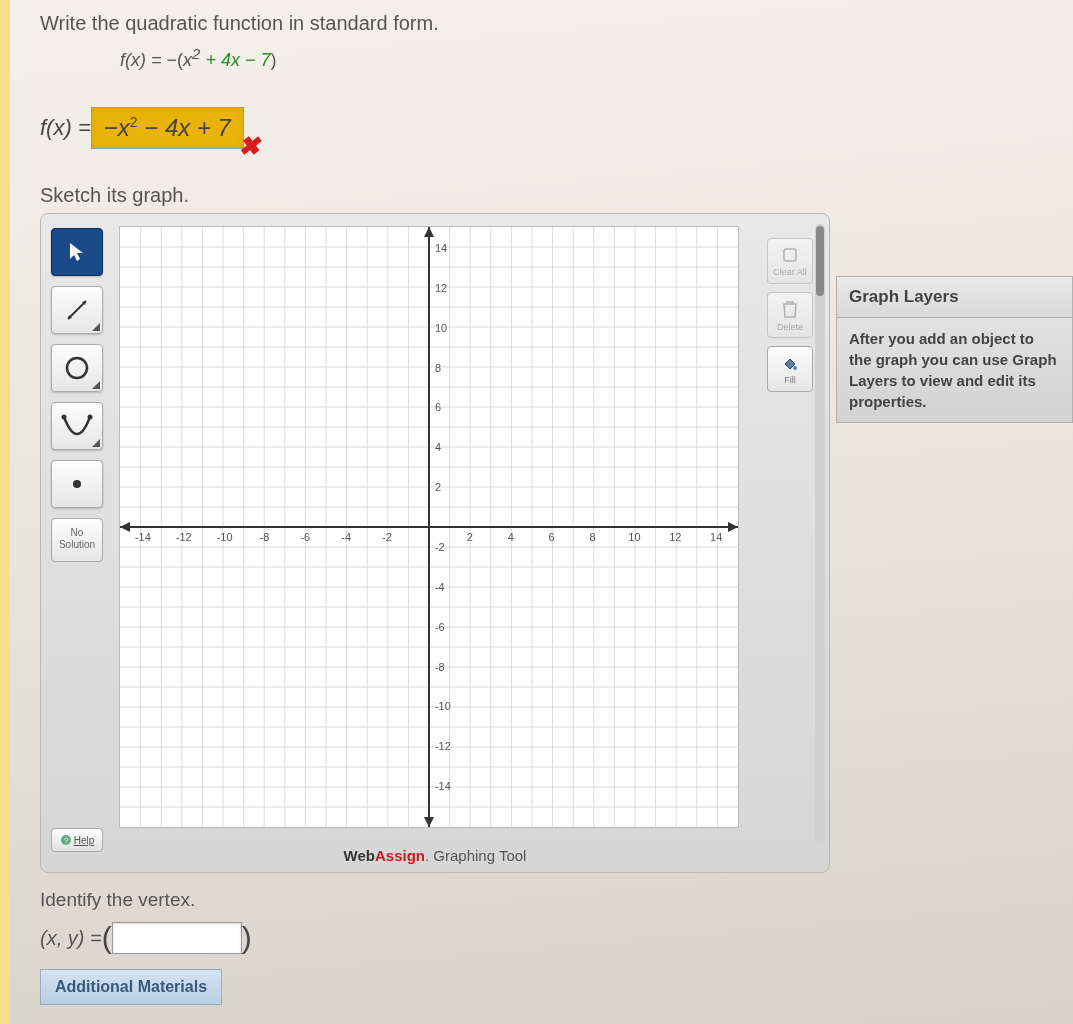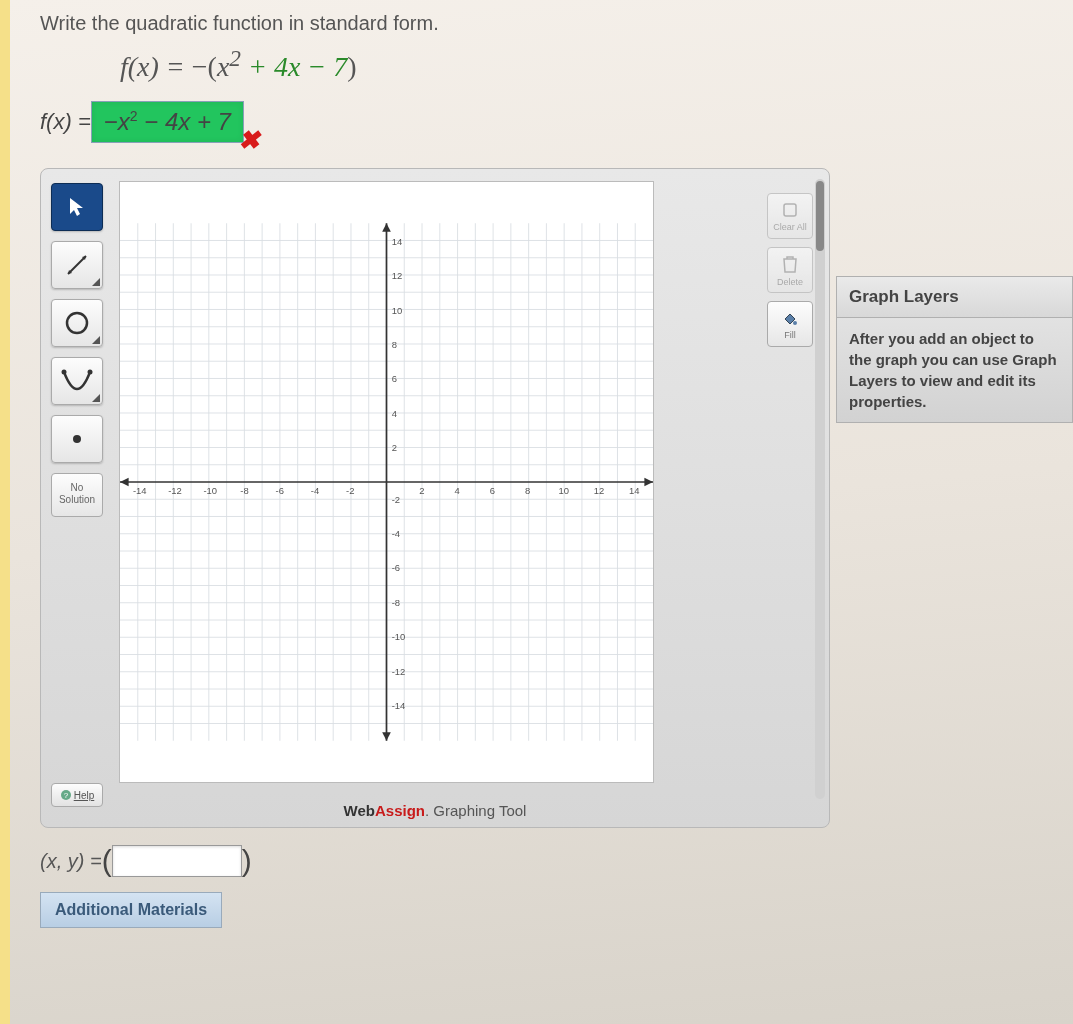--- a/index.html
+++ b/index.html
@@ -20,42 +20,42 @@
 .content {
   padding: 12px 0 0 40px;
   color: #3a3a3a;
 }
 .prompt {
   font-size: 20px;
   color: #555;
   margin-bottom: 10px;
 }
 .eq-line1 {
-  font-size: 28px;
+  font-size: 18px;
   font-style: italic;
   color: #555;
   margin-left: 80px;
-  font-family: Liberation Serif, serif;
+  margin-bottom: 18px;
 }
 .eq-line1 .paren { font-style: normal; }
 .green { color: #2a8a2a; }
 .eq-line2 {
   display: flex;
   align-items: center;
   font-size: 22px;
   font-style: italic;
   color: #444;
   margin-bottom: 8px;
 }
 .answer-box {
   border: 1px solid #88a0b8;
   padding: 6px 12px;
   font-size: 24px;
   font-style: italic;
-  background: #22c55e;
+  background: #eab308;
   box-shadow: inset 0 0 6px rgba(0,0,0,0.08);
 }
 .answer-box sup { font-size: 14px; font-style: normal;}
 .x-mark {
   color: #d81b1b;
   font-size: 26px;
   font-weight: bold;
   margin-left: -6px;
   margin-top: 46px;
   position: relative;
@@ -130,21 +130,21 @@
   font-size: 10px;
   color: #555;
   display: flex;
   align-items: center;
   justify-content: center;
   gap: 2px;
 }
 .grid-area {
   position: absolute;
   left: 78px; top: 12px;
-  width: 535px; height: 602px;
+  width: 620px; height: 602px;
   background: #fff;
   border: 1px solid #bbb;
 }
 .grid-svg { width: 100%; height: 100%; }
 .right-tools {
   position: absolute;
   right: 16px; top: 24px;
   width: 46px;
   display: flex;
   flex-direction: column;
@@ -254,20 +254,21 @@
   <div class="eq-line1">
     <span>f(x) = </span><span class="paren">−(</span><span>x</span><sup>2</sup><span class="green"> + </span><span class="green">4x</span><span class="green"> − 7</span><span class="paren">)</span>
   </div>
 
   <div class="eq-line2">
     <span>f(x) = </span>
     <span class="answer-box">−<span style="font-style:italic">x</span><sup>2</sup> − 4<span style="font-style:italic">x</span> + 7</span>
     <span class="x-mark">✖</span>
   </div>
 
+  <div class="sketch-label">Sketch its graph.</div>
 
   <div class="graph-panel">
 
     <div class="tool-col">
       <div class="tool-btn active">
         <svg width="18" height="22" viewBox="0 0 18 22">
             <path d="M2 2 L2 18 L6 14 L9 20 L12 18 L9 12 L15 12 Z" fill="#fff"></path>
           </svg>
       </div>
       <div class="tool-btn small-corner">
@@ -435,20 +436,21 @@
     <div class="scrollbar">
       <div class="scroll-thumb"></div>
     </div>
 
     <div class="footer-brand">
       <b>Web</b><span class="assign">Assign</span><span>. Graphing Tool</span>
     </div>
   </div>
 
   <div class="vertex-sec">
+    <div>Identify the vertex.</div>
     <div class="vertex-line">
       <span>(x, y) = </span>
       <span class="big-paren">(</span>
       <span class="vertex-input"></span>
       <span class="big-paren">)</span>
     </div>
   </div>
 
   <div class="add-mat">Additional Materials</div>
 

